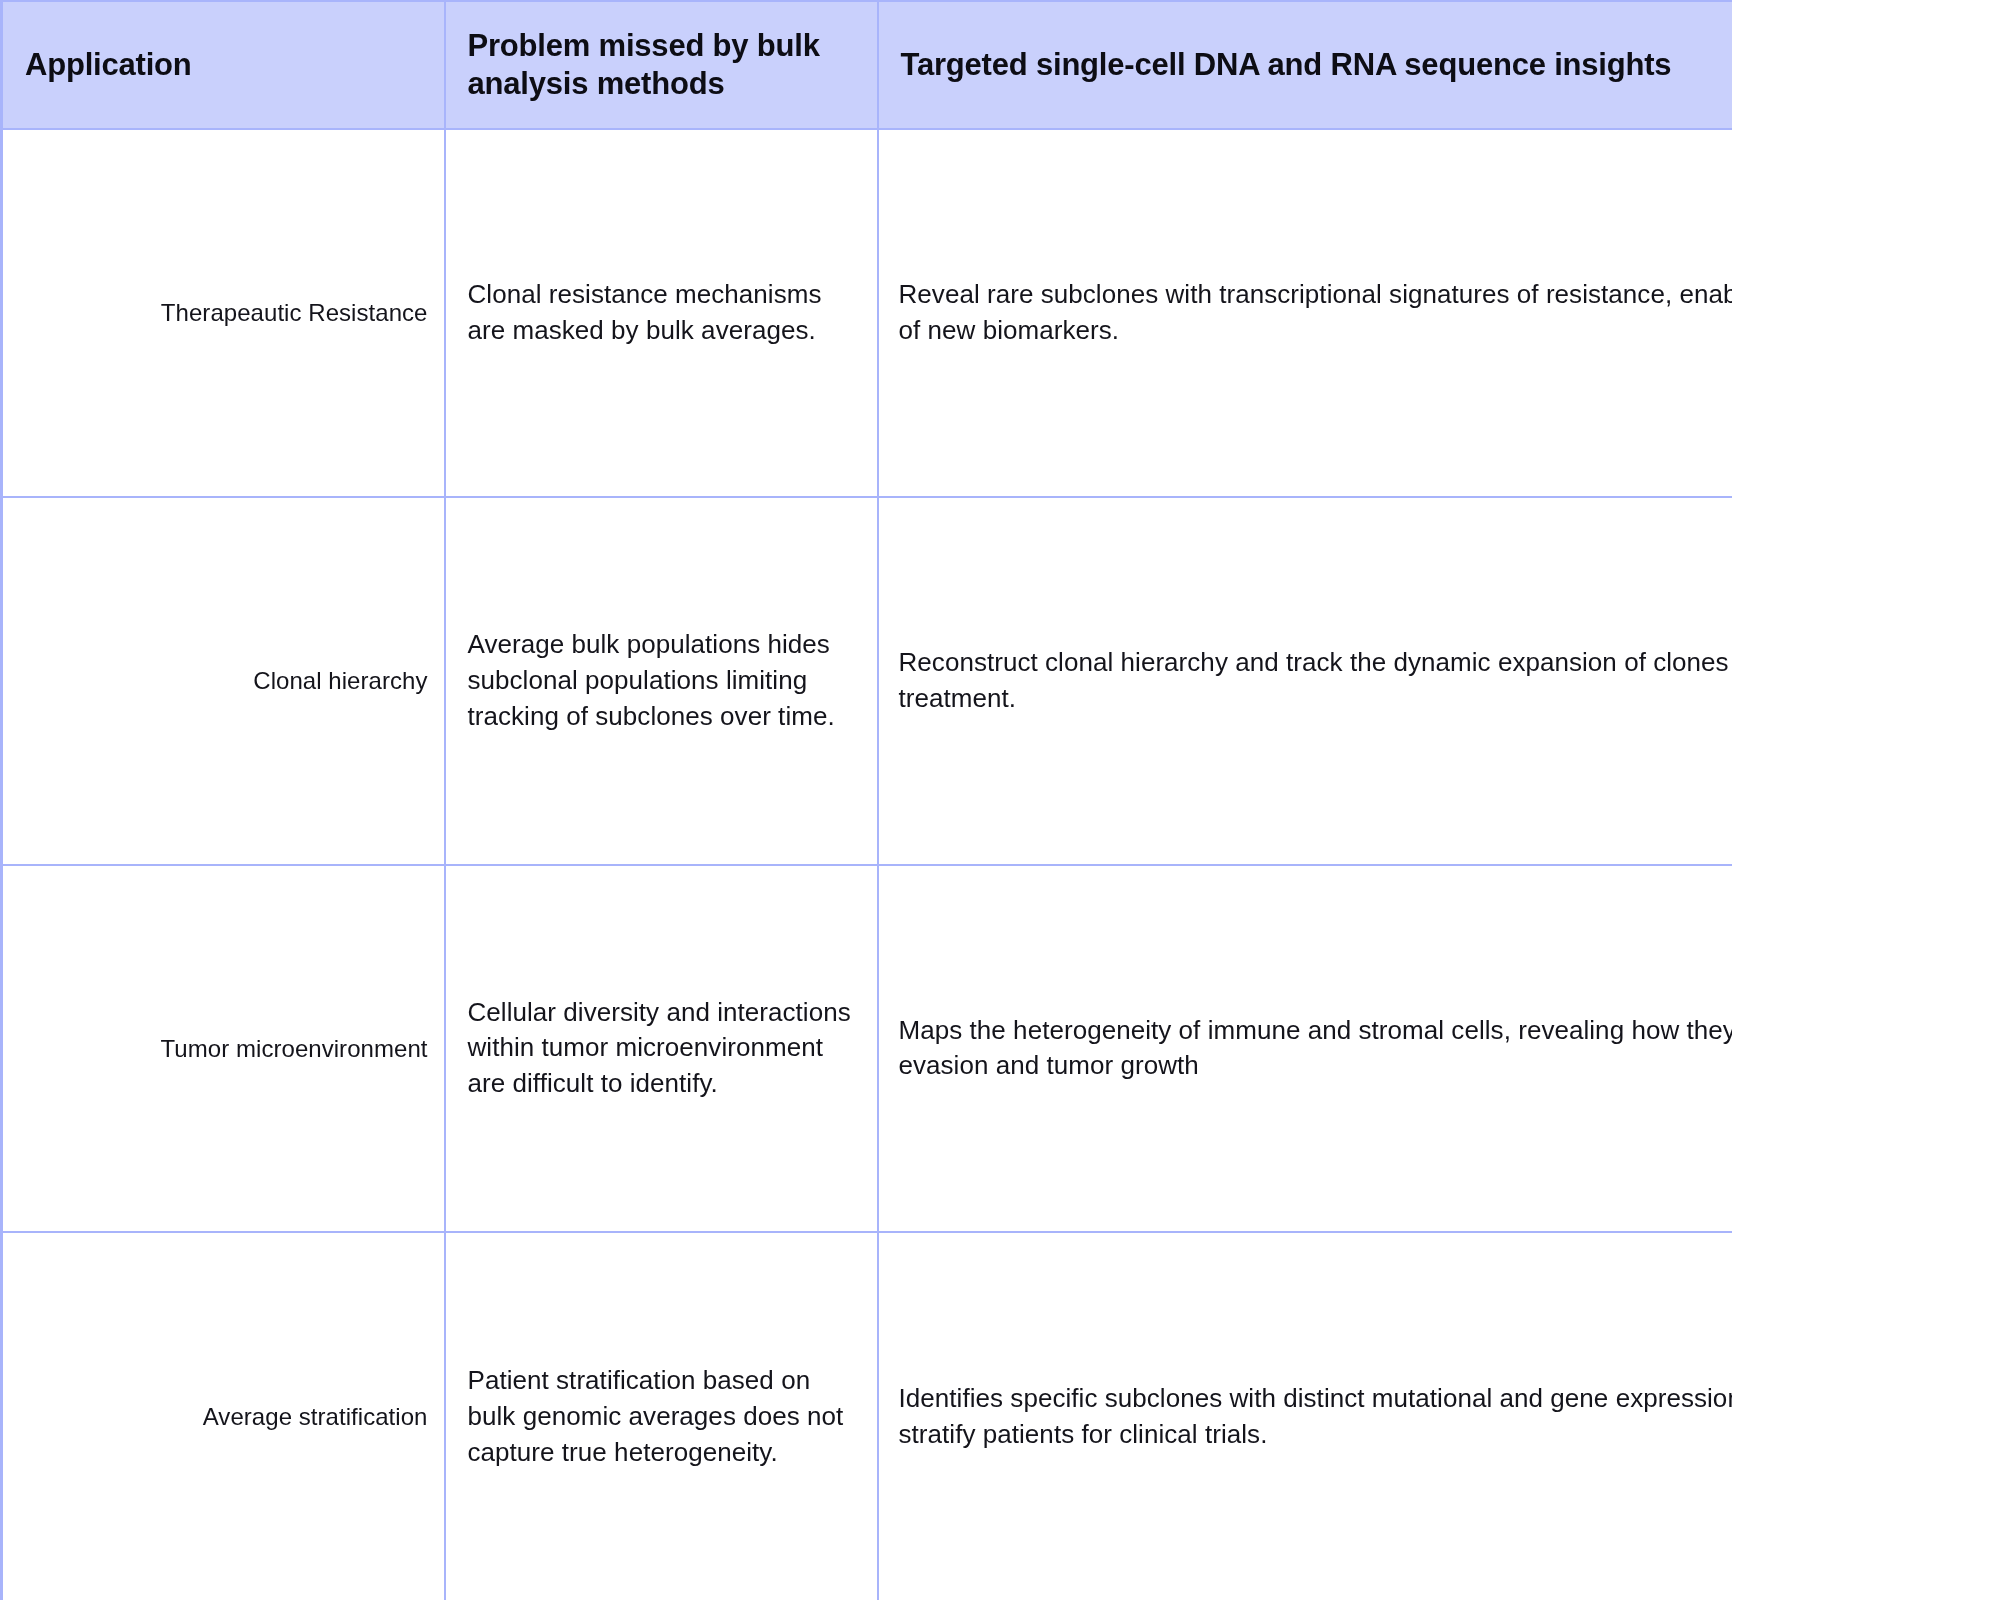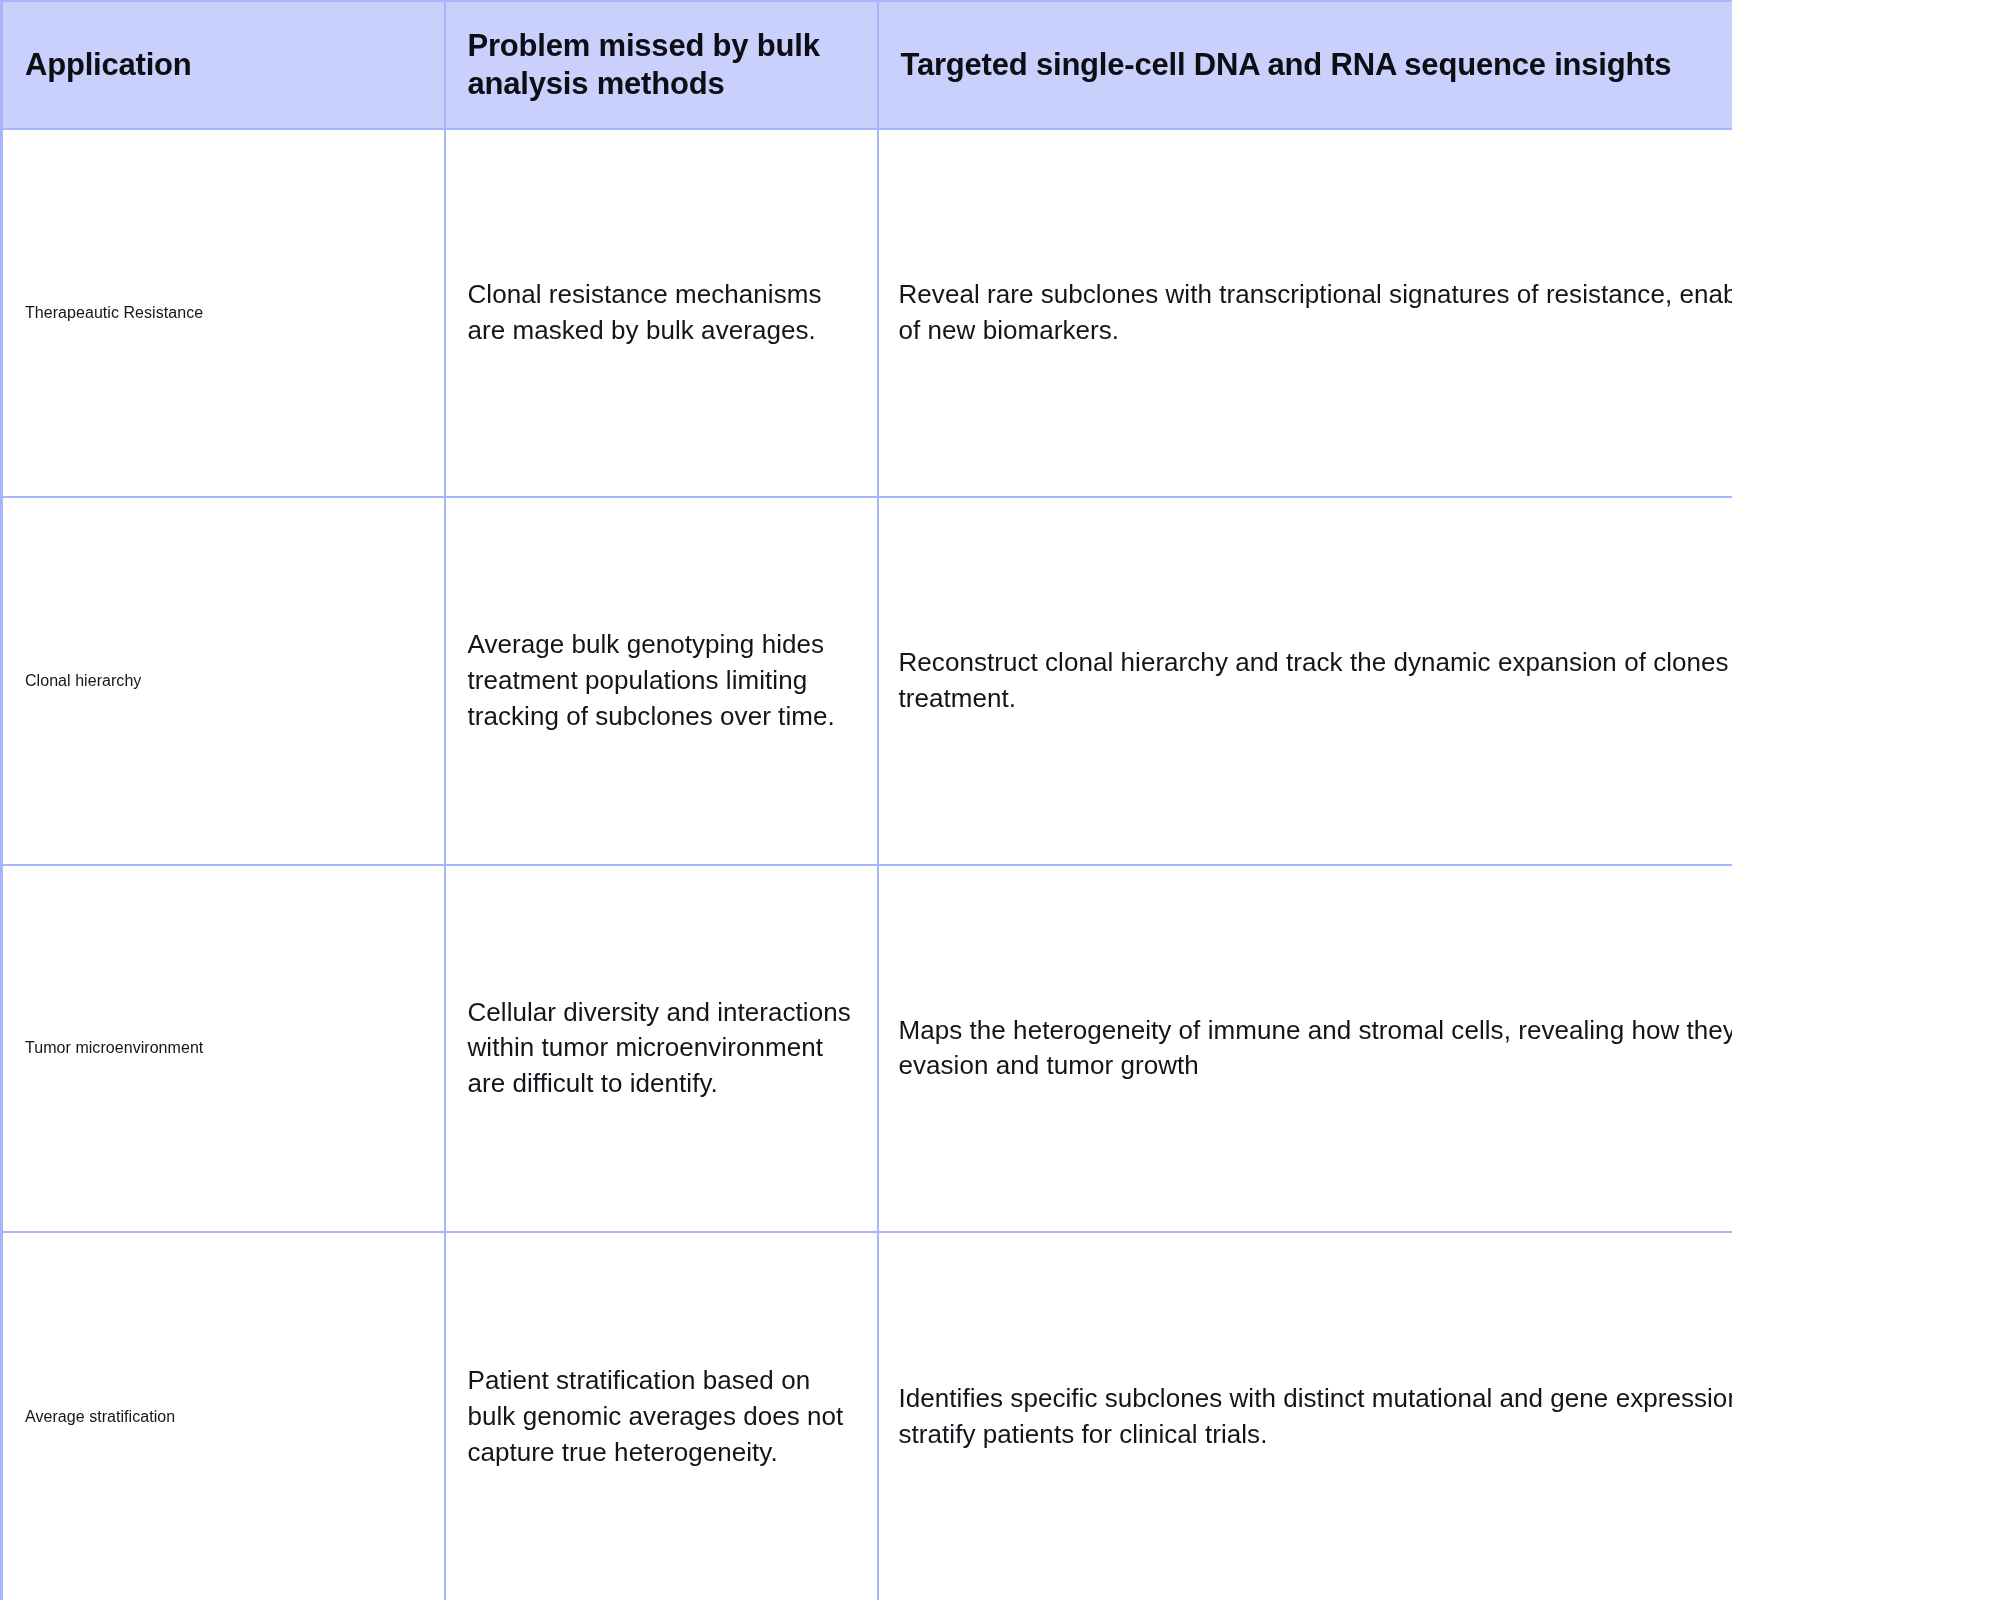--- a/index.html
+++ b/index.html
@@ -72,21 +72,21 @@
 
   .cell-inner {
     display: block;
     font-size: 26px;
     line-height: 1.38;
     color: #14141b;
     padding: 0 16px 0 22px;
     letter-spacing: 0.05px;
   }
 
-  .cell-application .cell-inner { font-size: 16px; }
+  .cell-application .cell-inner { font-size: 24px; text-align: right; }
   .cell-problem .cell-inner { padding-right: 12px; }
   .cell-insight .cell-inner { padding-left: 20px; padding-right: 8px; }
 </style>
 </head>
 <body>
 
 <div id="table-wrap">
   <table class="comparison-table">
     <colgroup>
       <col class="col-application">
@@ -116,21 +116,21 @@
         </td>
         <td class="cell-insight">
           <span class="cell-inner">Reveal rare subclones with transcriptional signatures of resistance, enabling the identification of new biomarkers.</span>
         </td>
       </tr>
       <tr>
         <td class="cell-application">
           <span class="cell-inner">Clonal hierarchy</span>
         </td>
         <td class="cell-problem">
-          <span class="cell-inner">Average bulk genotyping hides treatment populations limiting tracking of subclones over time.</span>
+          <span class="cell-inner">Average bulk populations hides subclonal populations limiting tracking of subclones over time.</span>
         </td>
         <td class="cell-insight">
           <span class="cell-inner">Reconstruct clonal hierarchy and track the dynamic expansion of clones in response to treatment.</span>
         </td>
       </tr>
       <tr>
         <td class="cell-application">
           <span class="cell-inner">Tumor microenvironment</span>
         </td>
         <td class="cell-problem">

